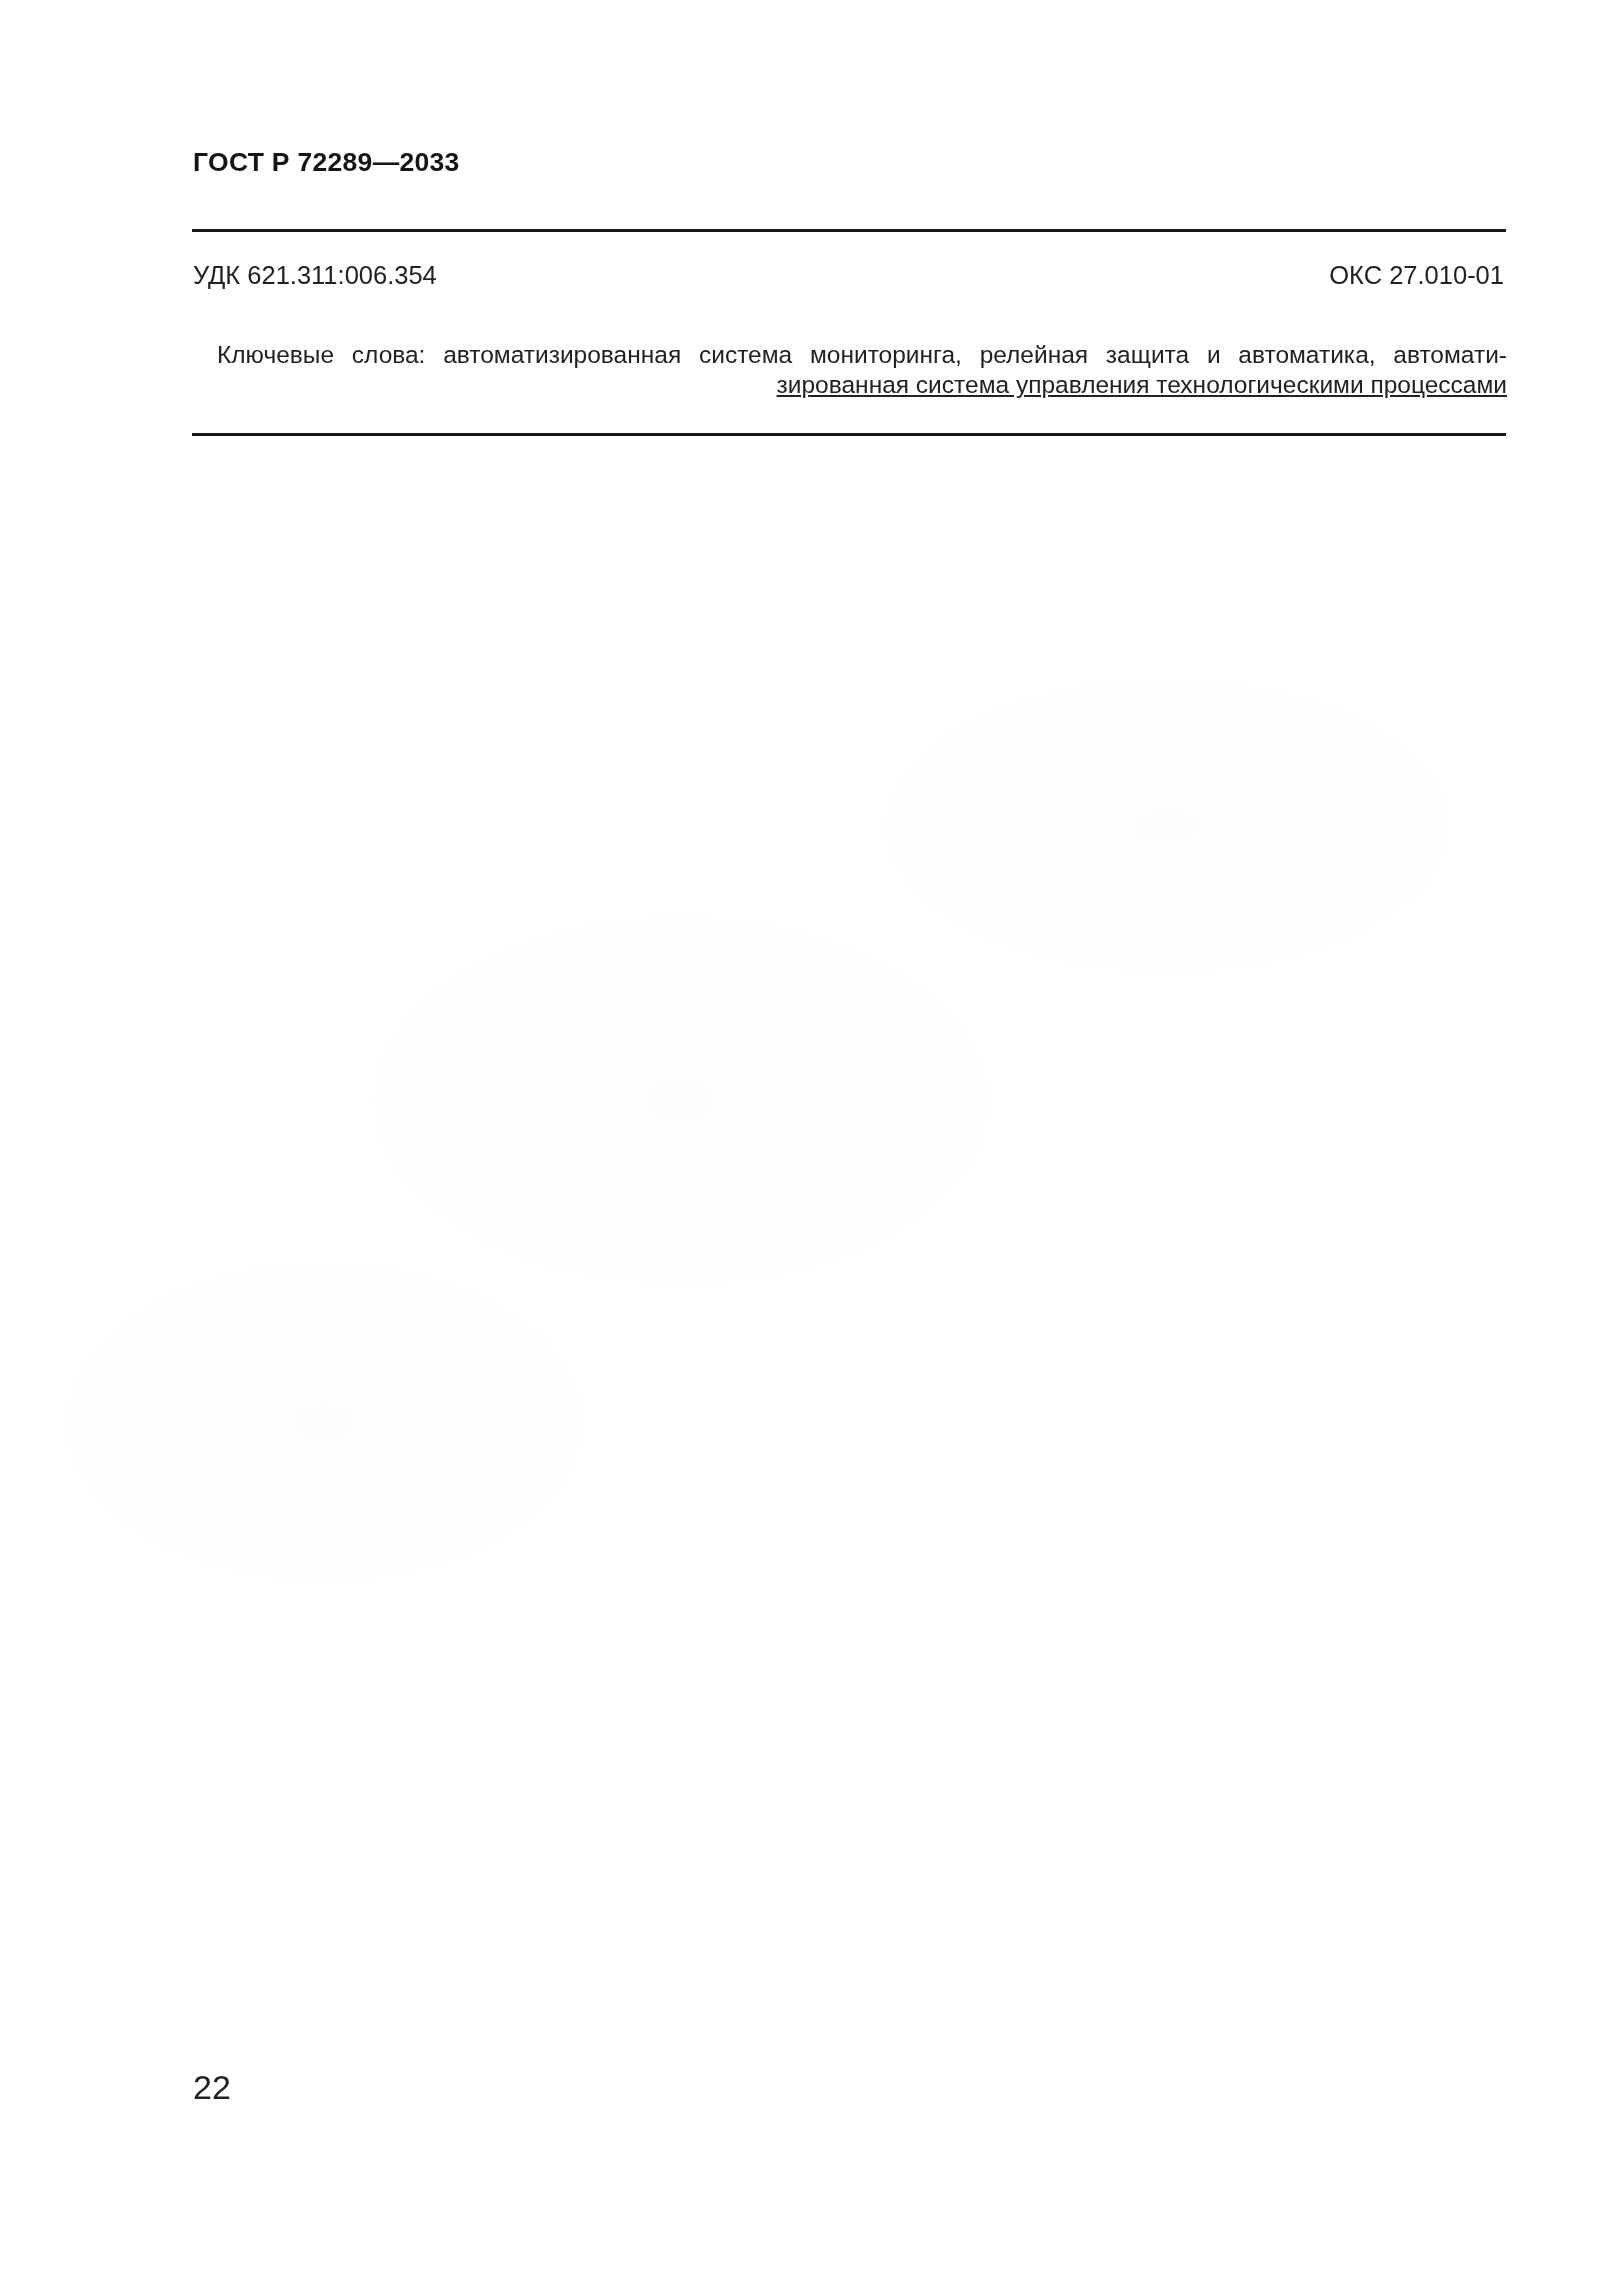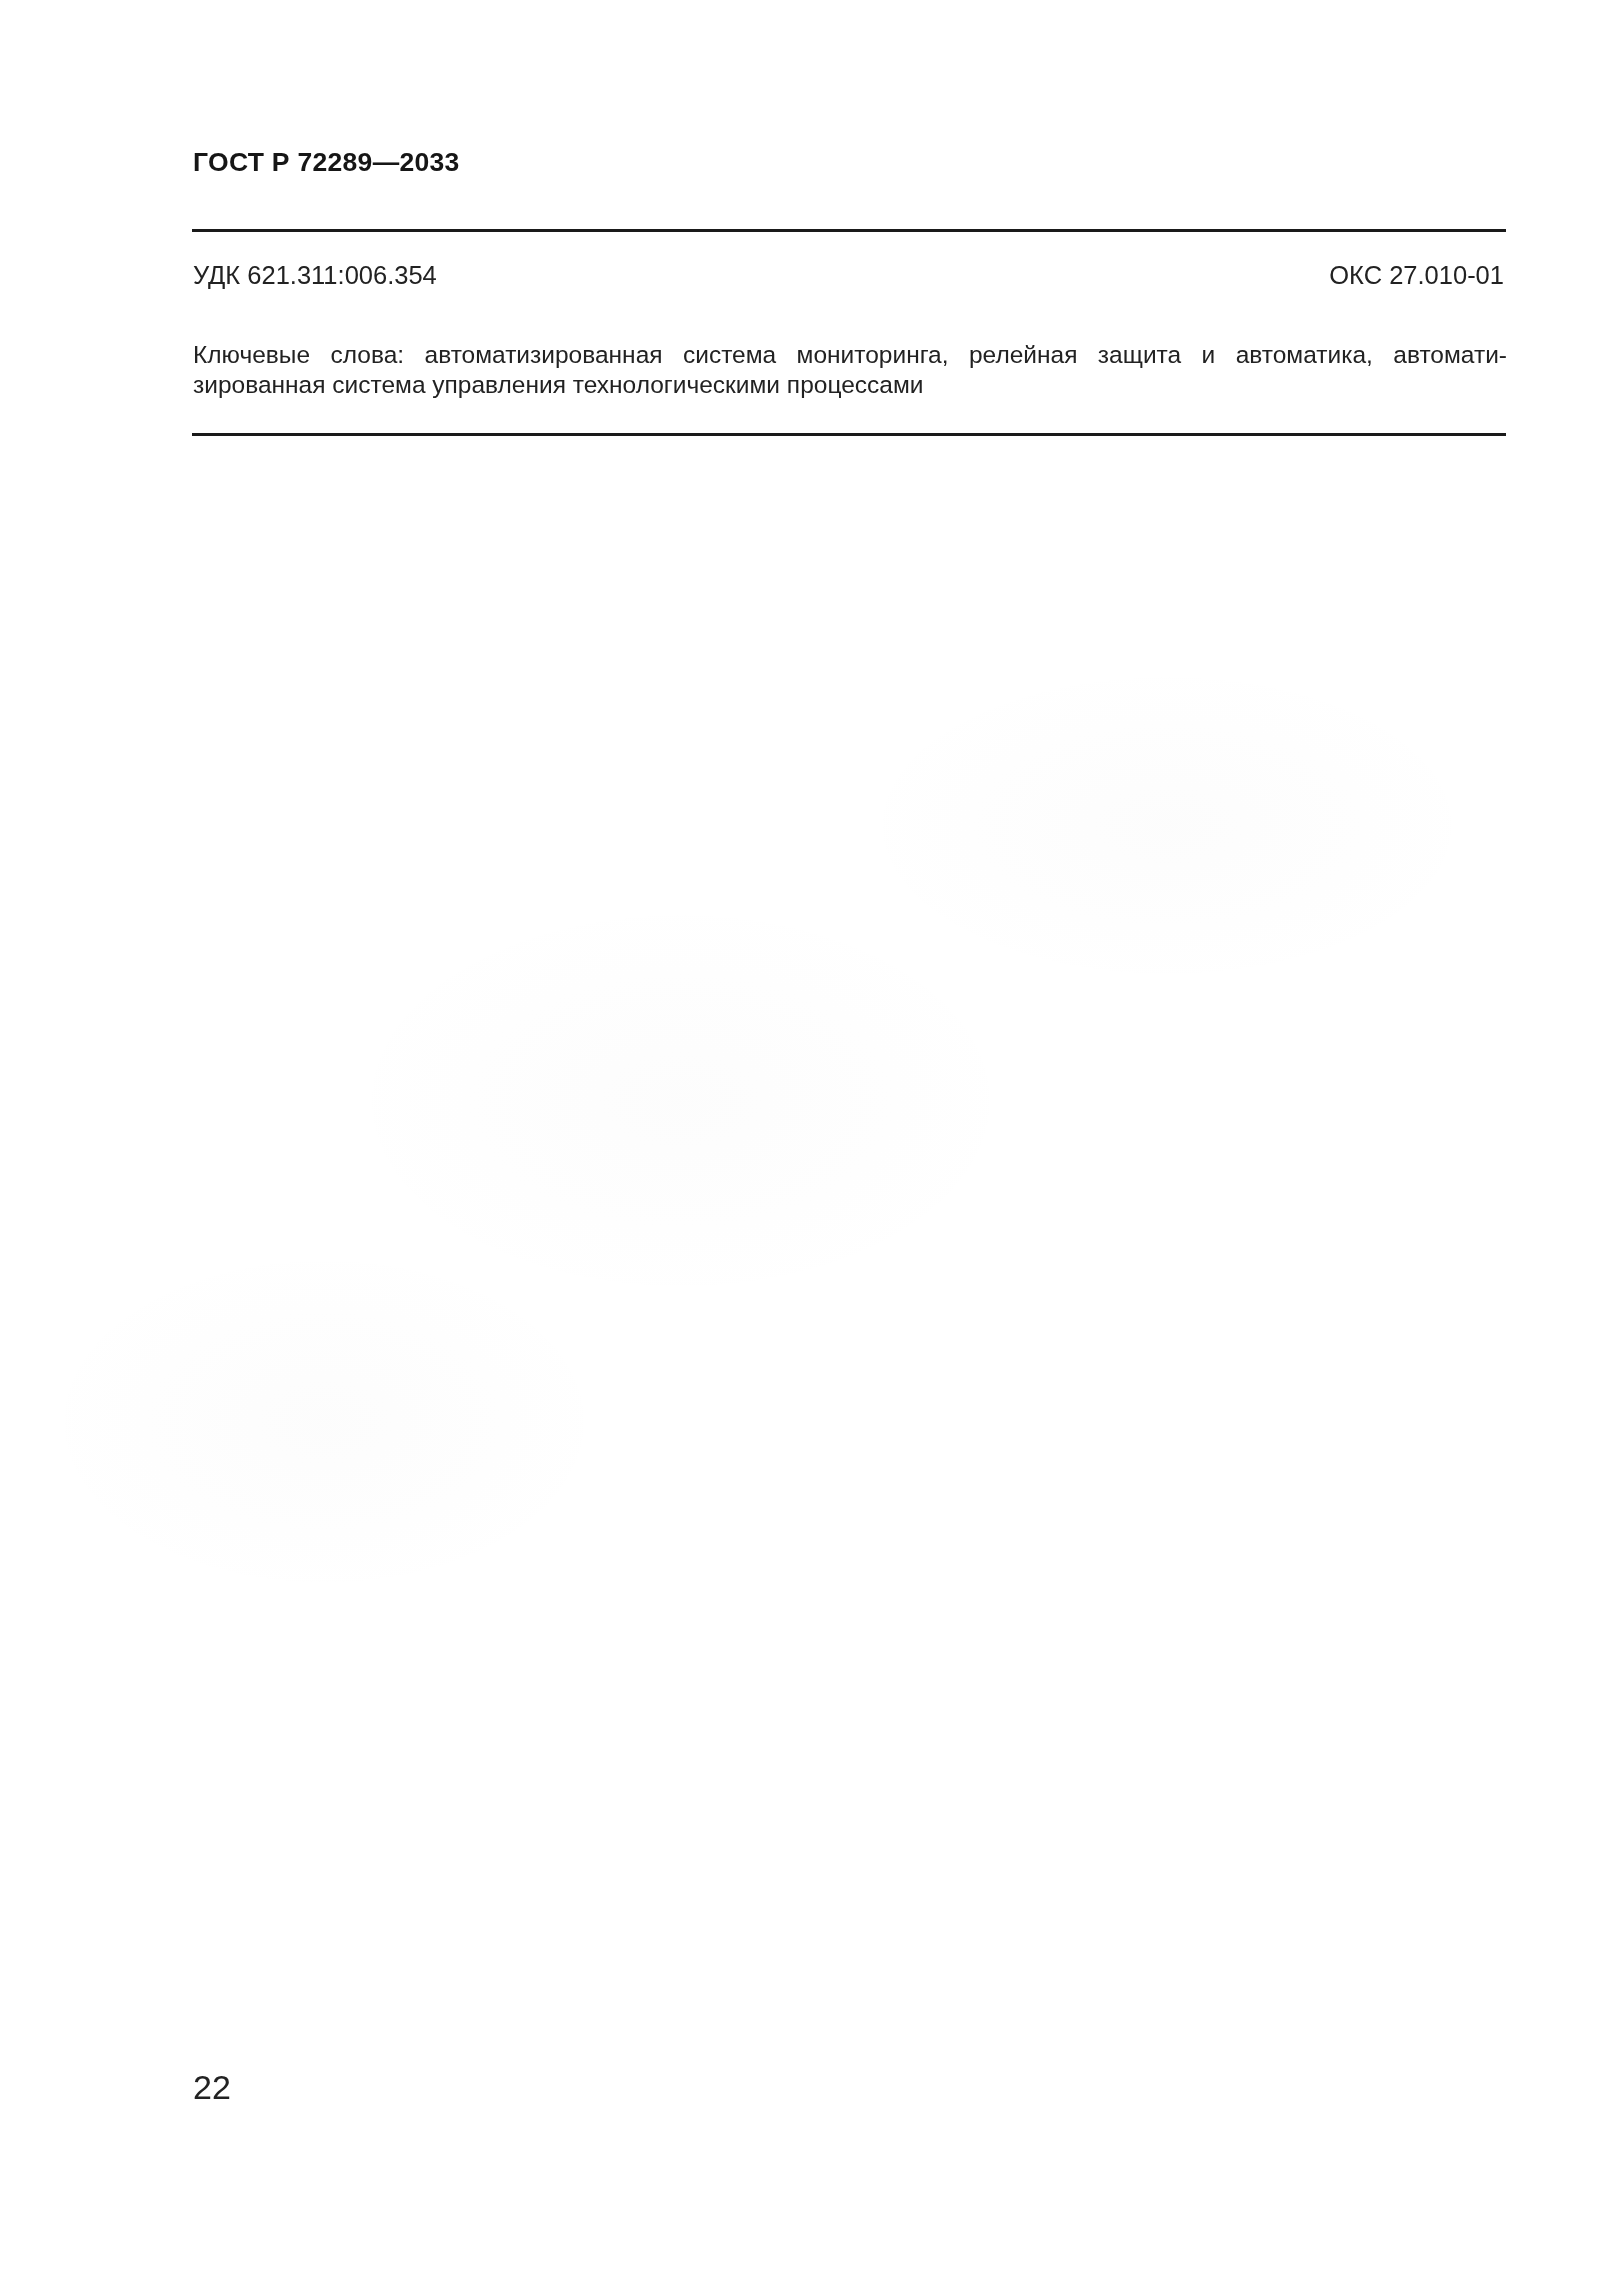--- a/index.html
+++ b/index.html
@@ -64,23 +64,25 @@
     width: 1314px;
     font-size: 24.5px;
     line-height: 30px;
     color: #222222;
   }
   .kw-line1 {
     text-align: justify;
     text-align-last: justify;
     height: 30px;
     overflow: hidden;
+    margin-left: 24px;
   }
   .kw-line2 {
-    text-align: left;
+    text-align: right;
+    text-decoration: underline;
   }
   .page-number {
     position: absolute;
     left: 193px;
     top: 2070px;
     font-size: 34px;
     line-height: 1;
     color: #222222;
   }
 </style>

